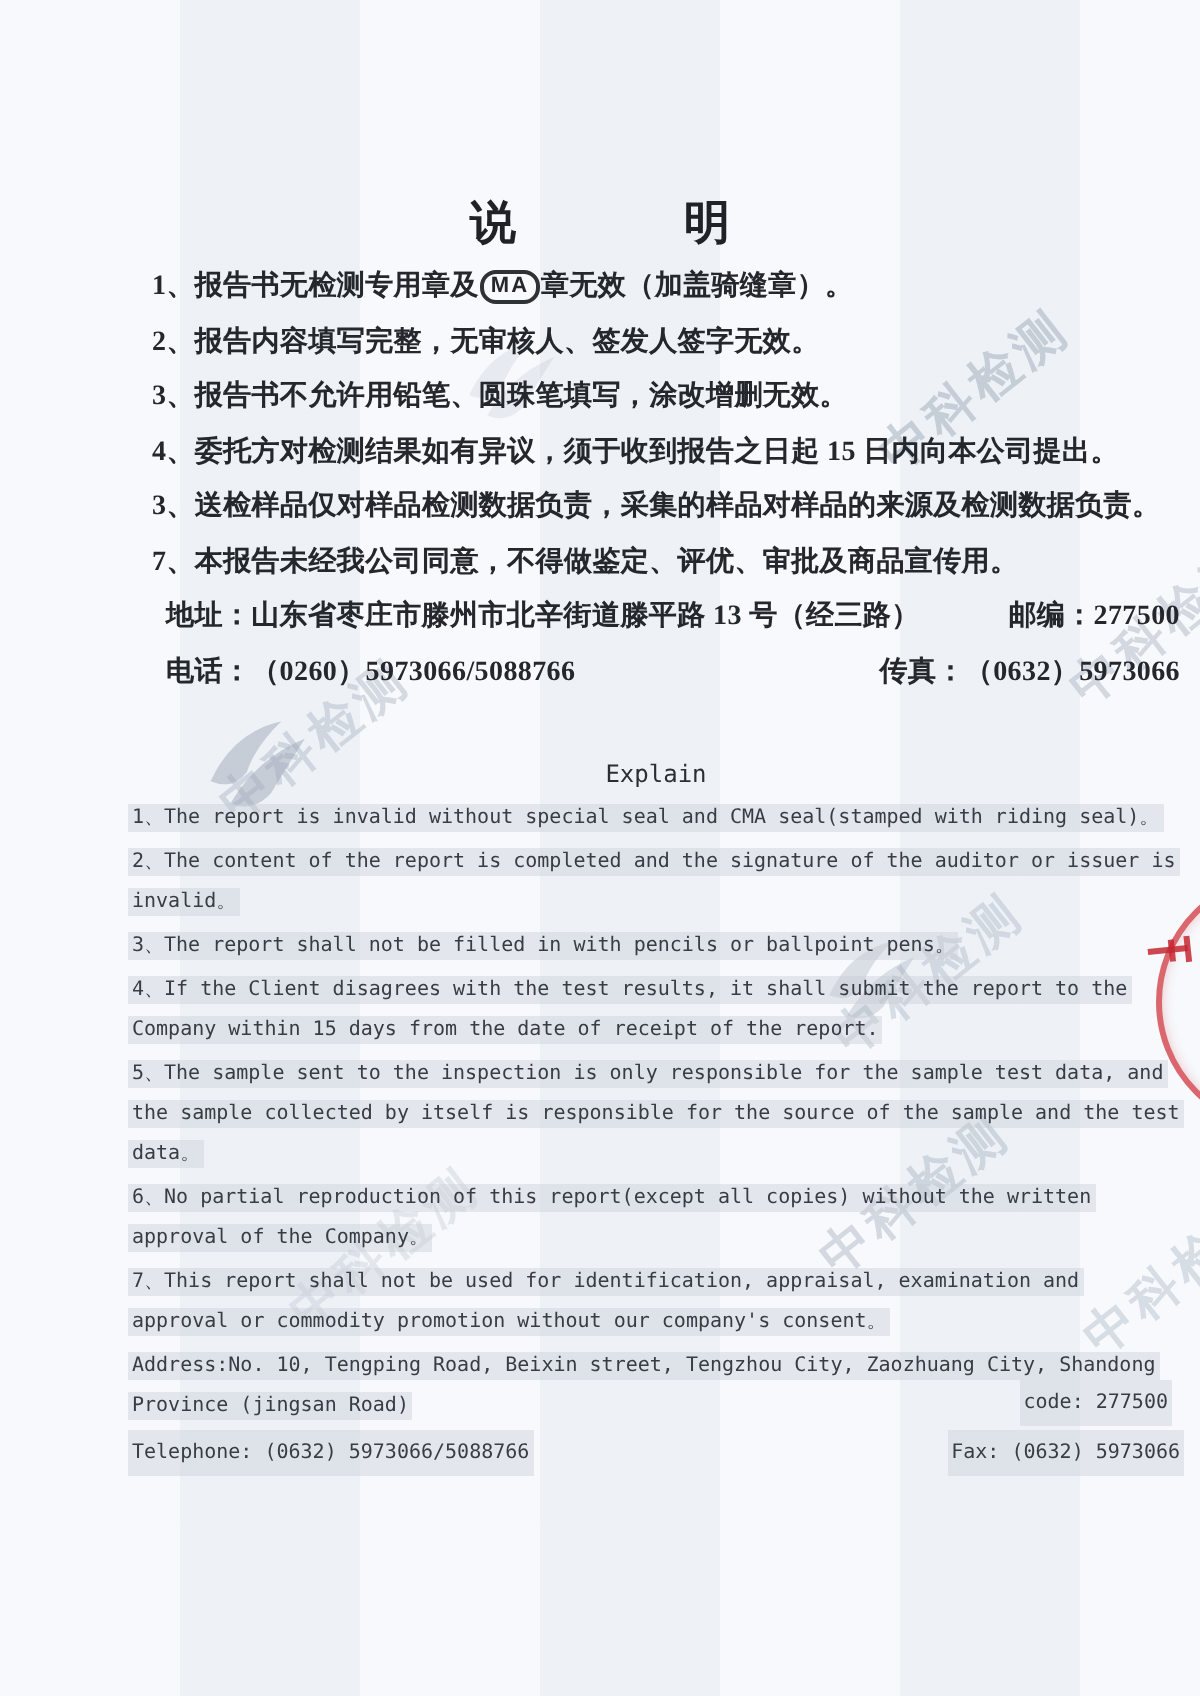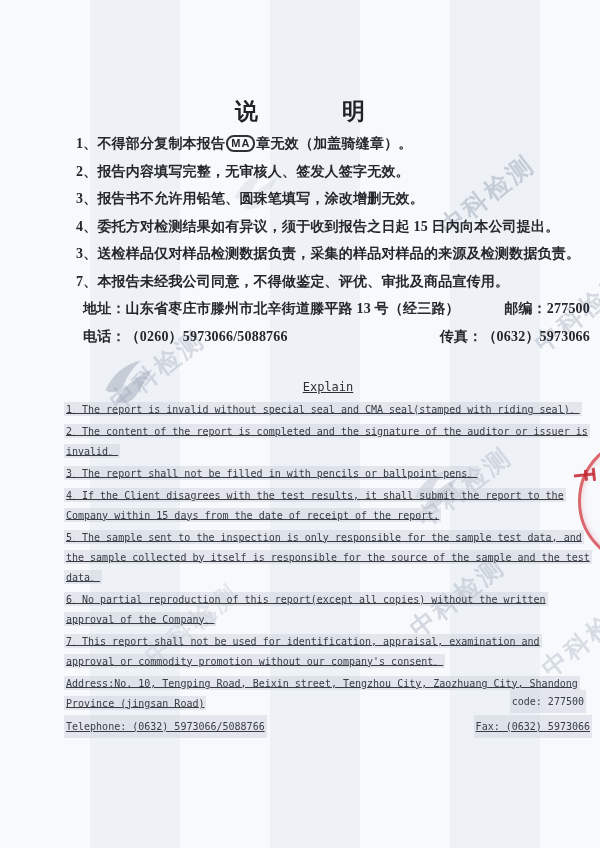--- a/index.html
+++ b/index.html
@@ -53,21 +53,20 @@
   .ma-badge{
     display:inline-block;border:2px solid #2e3237;border-radius:8px;
     padding:0 3px;margin:0 1px;font-family:"Liberation Sans", sans-serif;
     font-size:11px;font-weight:bold;line-height:13px;letter-spacing:1px;
     vertical-align:1px;
   }
   .en-block{position:absolute;top:377px;left:64px;right:8px;}
   .en-block p{
     margin:0 0 2px 0;font-size:10px;line-height:20px;color:#383d44;
     font-family:"DejaVu Sans Mono", monospace;
-    text-decoration:underline;
   }
   .explain{text-align:center;font-size:12px !important;color:#2b2f34 !important;}
   .hl{
     background:rgba(199,205,214,0.42);
     padding:1.5px 2px;
     -webkit-box-decoration-break:clone;box-decoration-break:clone;
   }
   .addr-row{position:relative;}
   .addr-row .code{position:absolute;right:6px;bottom:0;background:rgba(199,205,214,0.42);padding:1.5px 2px;}
   
@@ -108,21 +107,21 @@
   </div>
 
   <div class="content">
 
     <h1 class="title">
       <span>说</span>
       <span>明</span>
     </h1>
 
     <div class="cn-block">
-      <p><span>1、</span><span>不得部分复制本报告</span><span class="ma-badge">MA</span><span>章无效（加盖骑缝章）。</span></p>
+      <p><span>1、</span><span>报告书无检测专用章及</span><span class="ma-badge">MA</span><span>章无效（加盖骑缝章）。</span></p>
       <p>2、报告内容填写完整，无审核人、签发人签字无效。</p>
       <p>3、报告书不允许用铅笔、圆珠笔填写，涂改增删无效。</p>
       <p>4、委托方对检测结果如有异议，须于收到报告之日起 15 日内向本公司提出。</p>
       <p>3、送检样品仅对样品检测数据负责，采集的样品对样品的来源及检测数据负责。</p>
       <p>7、本报告未经我公司同意，不得做鉴定、评优、审批及商品宣传用。</p>
       <p class="row indent">
         <span>地址：山东省枣庄市滕州市北辛街道滕平路 13 号（经三路）</span>
         <span>邮编：277500</span>
       </p>
       <p class="row indent">

